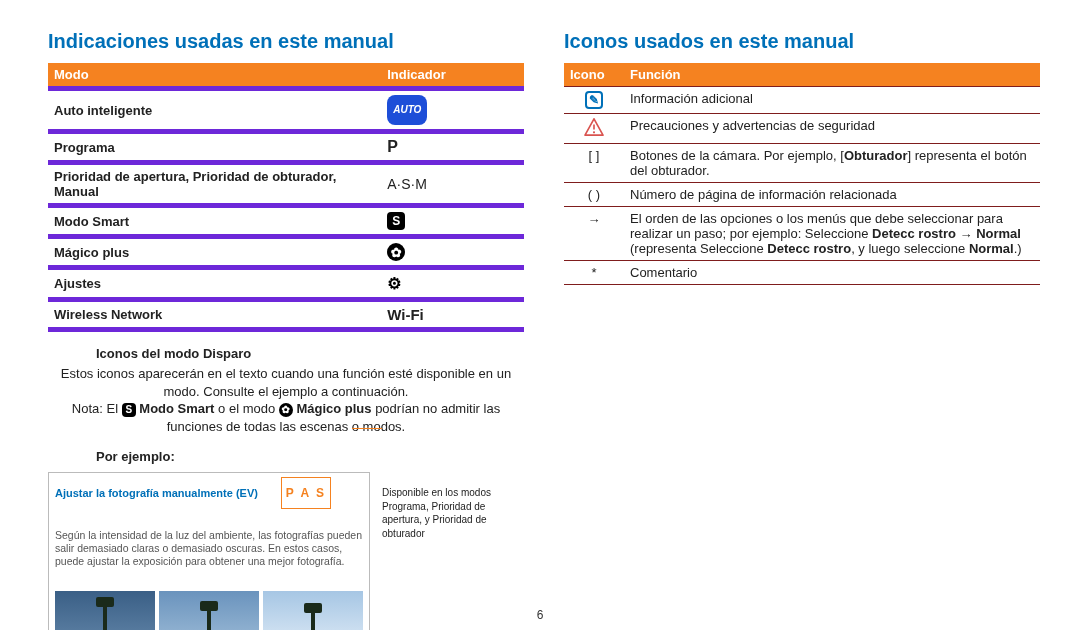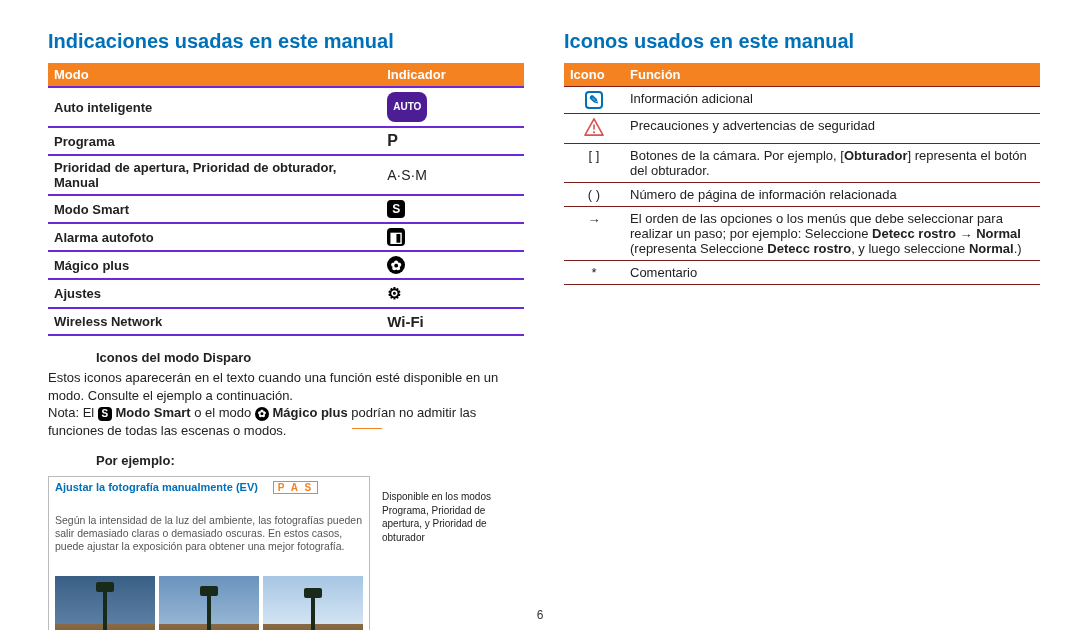--- a/index.html
+++ b/index.html
@@ -15,64 +15,64 @@
   }
   .columns { display: flex; gap: 40px; }
   .col { flex: 1; }
   h2.section-title {
     color: #0070b8;
     font-size: 20px;
     font-weight: 600;
     margin-bottom: 10px;
   }
   table { border-collapse: collapse; width: 100%; }
-  table.modo-table td, table.modo-table th { border-bottom: 2px solid #6d28d9; padding: 4px 6px; vertical-align: middle; }
+  table.modo-table td, table.modo-table th { border-bottom: 5px solid #6d28d9; padding: 4px 6px; vertical-align: middle; }
   table.icon-table td, table.icon-table th { border-bottom: 1px solid #7f1d1d; padding: 4px 6px; vertical-align: top; }
   table th {
     background: #f58220;
     color: #fff;
     text-align: left;
     font-weight: 600;
     font-size: 13px;
   }
   .modo-table th:first-child { width: 70%; }
   .modo-table td:first-child { font-weight: 600; }
   .icon-table th:first-child { width: 60px; }
   .ind {
     display: inline-flex;
     align-items: center;
     justify-content: center;
     font-weight: bold;
   }
   .pill {
-    background:#4c1d95; color:#fff; border-radius:8px; padding:8px 6px; font-size:10px; line-height:14px;
+    background:#1d4ed8; color:#fff; border-radius:8px; padding:8px 6px; font-size:10px; line-height:14px;font-style:italic;
   }
   .box {
     background:#000; color:#fff; border-radius:4px; width:18px; height:18px; font-size:12px;
     display:inline-flex; align-items:center; justify-content:center;
   }
   .plus-flower {
     background:#000; color:#fff; border-radius:50%; width:18px; height:18px; font-size:13px;
     display:inline-flex; align-items:center; justify-content:center;
   }
   .gear { font-size:16px; color:#000; }
   .wifi-text { font-weight:700; font-size:15px; }
   .asm { font-weight:400; font-size:14px; letter-spacing:0; }
   .pletter { font-weight:700; font-size:16px; }
   .cam-ico { font-size:14px; }
   .subhead { font-weight: 700; margin-top: 14px; margin-bottom: 4px; margin-left: 48px; }
-  .para { line-height: 1.35; }
+  .para { line-height: 1.35; text-align: center; }
   .example-wrap { display:flex; gap:12px; margin-top:8px; }
   .example-box {
     border:1px solid #bbb; padding:4px 6px 4px 6px; width:330px; font-size:10.5px;
     background:#fff;
   }
   .ex-title { color:#0070b8; font-weight:600; display:inline-block; font-size:11px; }
   .pas {
-    border:1px solid #f58220; color:#f58220; padding:0 4px; margin-left:12px; font-size:10px;
+    border:1px solid #f58220; color:#f58220; padding:8px 4px; margin-left:20px; font-size:12px;
     display:inline-block; letter-spacing:2px; font-weight:600;
   }
   .ex-body { color:#555; margin-top:20px; line-height:1.25; }
   .thumbs { display:flex; gap:4px; margin-top:22px; }
   .thumb-wrap { text-align:left; width:100px; }
   .thumb {
     width:100px; height:70px; position:relative; overflow:hidden;
   }
   .thumb .sky { position:absolute; inset:0; }
   .thumb .buildings {
@@ -133,24 +133,20 @@
         <td>Programa</td>
         <td><span class="ind pletter">P</span></td>
       </tr>
       <tr>
         <td>Prioridad de apertura, Prioridad de obturador, Manual</td>
         <td><span class="ind asm">A·S·M</span></td>
       </tr>
       <tr>
         <td>Modo Smart</td>
         <td><span class="ind box">S</span></td>
-      </tr>
-      <tr>
-        <td>Alarma autofoto</td>
-        <td><span class="ind box cam-ico">◧</span></td>
       </tr>
       <tr>
         <td>Mágico plus</td>
         <td><span class="ind plus-flower">✿</span></td>
       </tr>
       <tr>
         <td>Ajustes</td>
         <td><span class="ind gear">⚙</span></td>
       </tr>
       <tr>

